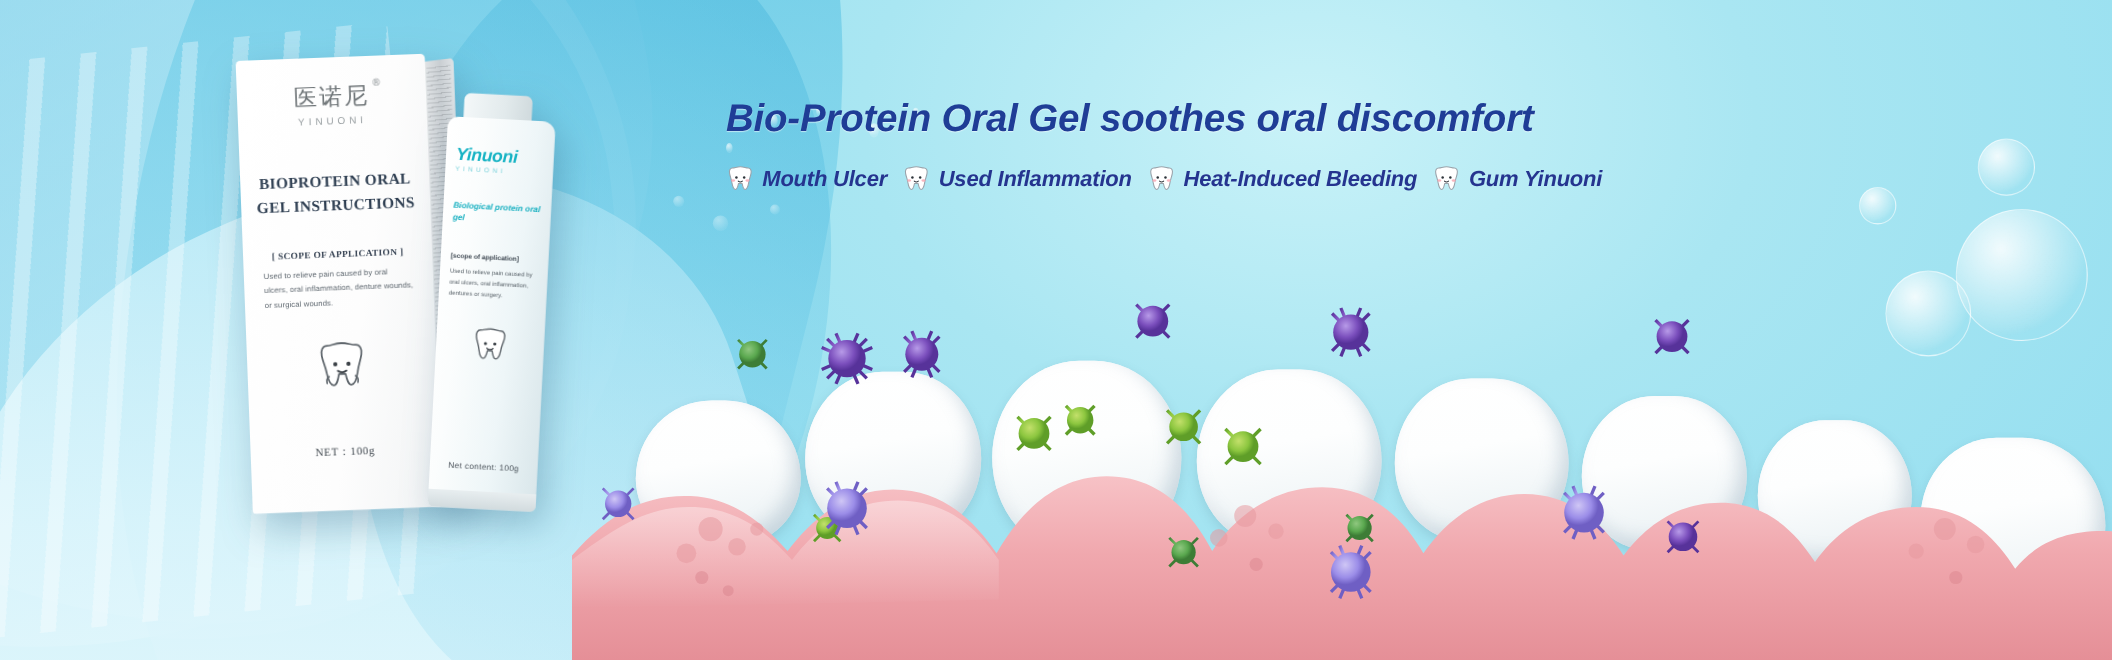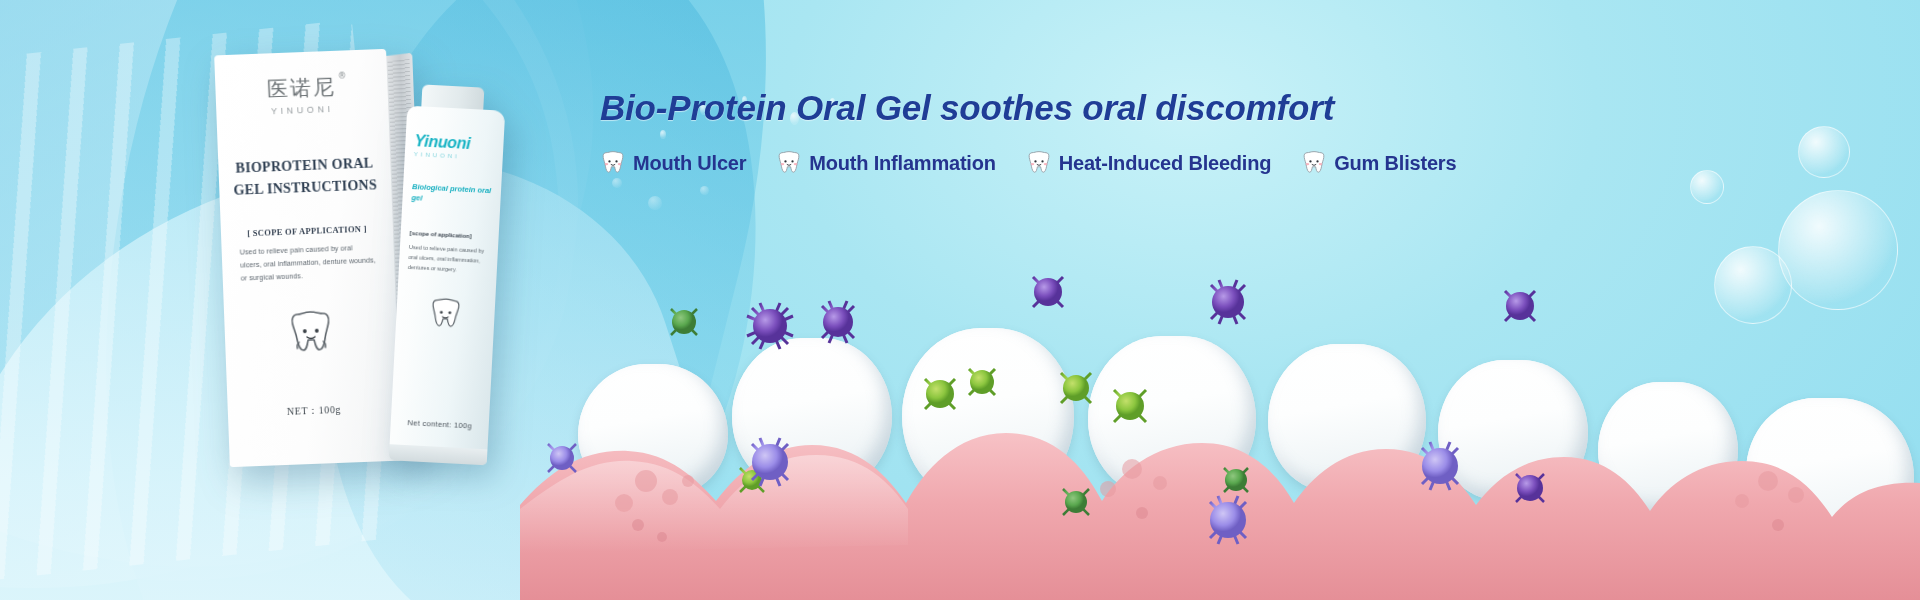--- a/index.html
+++ b/index.html
@@ -92,21 +92,21 @@
   }
   
   .drop {
     position:absolute;
     border-radius:50% 50% 50% 50%;
     background:radial-gradient(circle at 36% 28%, rgba(255,255,255,.95), rgba(255,255,255,.2) 70%);
     opacity:.75;
   }
 
   
-  #copy { position:absolute; left:600px; top:88px; width:820px; }
+  #copy { position:absolute; left:660px; top:88px; width:820px; }
   #headline {
     font-size:35px;
     font-weight:bold;
     font-style:italic;
     color:#1f3d96;
     letter-spacing:-.2px;
     white-space:nowrap;
     text-shadow:0 1px 1px rgba(255,255,255,.55);
   }
   #subtitle {
@@ -114,22 +114,23 @@
     font-size:24px;
     color:#2b4fa8;
     white-space:nowrap;
     letter-spacing:-.1px;
     text-shadow:0 1px 1px rgba(255,255,255,.45);
   }
   #features {
     margin-top:22px;
     display:flex;
     align-items:center;
-    gap:30px;
+    gap:14px;
     white-space:nowrap;
+    font-style:italic;
   }
   .feature { display:flex; align-items:center; gap:7px; }
   .feature-label {
     font-size:20px;
     font-weight:bold;
     color:#25348f;
     letter-spacing:-.2px;
   }
   .tooth-icon { width:26px; height:26px; display:block; flex:0 0 auto; }
 
@@ -670,21 +671,21 @@
         </div>
         <div class="feature">
 <svg class="tooth-icon" viewBox="0 0 42 48">
   <path d="M21 3c6 0 9 2 13 2 4 0 6 4 5 9-1 6-3 9-4 16-1 6-3 11-6 11s-4-5-5-10h-6c-1 5-2 10-5 10s-5-5-6-11C6 23 4 20 3 14c-1-5 1-9 5-9 4 0 7-2 13-2z" fill="#ffffff" stroke="#9aa3ab" stroke-width="1.8" stroke-linejoin="round"></path>
   <circle cx="14.5" cy="21" r="2.1" fill="#2f353b"></circle>
   <circle cx="27.5" cy="21" r="2.1" fill="#2f353b"></circle>
   <ellipse cx="9" cy="26" rx="3.2" ry="2.2" fill="#f7a8b4" opacity=".85"></ellipse>
   <ellipse cx="33" cy="26" rx="3.2" ry="2.2" fill="#f7a8b4" opacity=".85"></ellipse>
   <path d="M17.5 27q3.5 3.2 7 0" stroke="#2f353b" stroke-width="1.7" fill="none" stroke-linecap="round"></path>
 </svg>
-          <span class="feature-label">Mouth Inflammation</span>
+          <span class="feature-label">Used Inflammation</span>
         </div>
         <div class="feature">
 <svg class="tooth-icon" viewBox="0 0 42 48">
   <path d="M21 3c6 0 9 2 13 2 4 0 6 4 5 9-1 6-3 9-4 16-1 6-3 11-6 11s-4-5-5-10h-6c-1 5-2 10-5 10s-5-5-6-11C6 23 4 20 3 14c-1-5 1-9 5-9 4 0 7-2 13-2z" fill="#ffffff" stroke="#9aa3ab" stroke-width="1.8" stroke-linejoin="round"></path>
   <circle cx="14.5" cy="21" r="2.1" fill="#2f353b"></circle>
   <circle cx="27.5" cy="21" r="2.1" fill="#2f353b"></circle>
   <ellipse cx="9" cy="26" rx="3.2" ry="2.2" fill="#f7a8b4" opacity=".85"></ellipse>
   <ellipse cx="33" cy="26" rx="3.2" ry="2.2" fill="#f7a8b4" opacity=".85"></ellipse>
   <path d="M17.5 27q3.5 3.2 7 0" stroke="#2f353b" stroke-width="1.7" fill="none" stroke-linecap="round"></path>
 </svg>
@@ -692,18 +693,18 @@
         </div>
         <div class="feature">
 <svg class="tooth-icon" viewBox="0 0 42 48">
   <path d="M21 3c6 0 9 2 13 2 4 0 6 4 5 9-1 6-3 9-4 16-1 6-3 11-6 11s-4-5-5-10h-6c-1 5-2 10-5 10s-5-5-6-11C6 23 4 20 3 14c-1-5 1-9 5-9 4 0 7-2 13-2z" fill="#ffffff" stroke="#9aa3ab" stroke-width="1.8" stroke-linejoin="round"></path>
   <circle cx="14.5" cy="21" r="2.1" fill="#2f353b"></circle>
   <circle cx="27.5" cy="21" r="2.1" fill="#2f353b"></circle>
   <ellipse cx="9" cy="26" rx="3.2" ry="2.2" fill="#f7a8b4" opacity=".85"></ellipse>
   <ellipse cx="33" cy="26" rx="3.2" ry="2.2" fill="#f7a8b4" opacity=".85"></ellipse>
   <path d="M17.5 27q3.5 3.2 7 0" stroke="#2f353b" stroke-width="1.7" fill="none" stroke-linecap="round"></path>
 </svg>
-          <span class="feature-label">Gum Blisters</span>
+          <span class="feature-label">Gum Yinuoni</span>
         </div>
       </div>
   </div>
 
 </div>
 
 </body></html>

